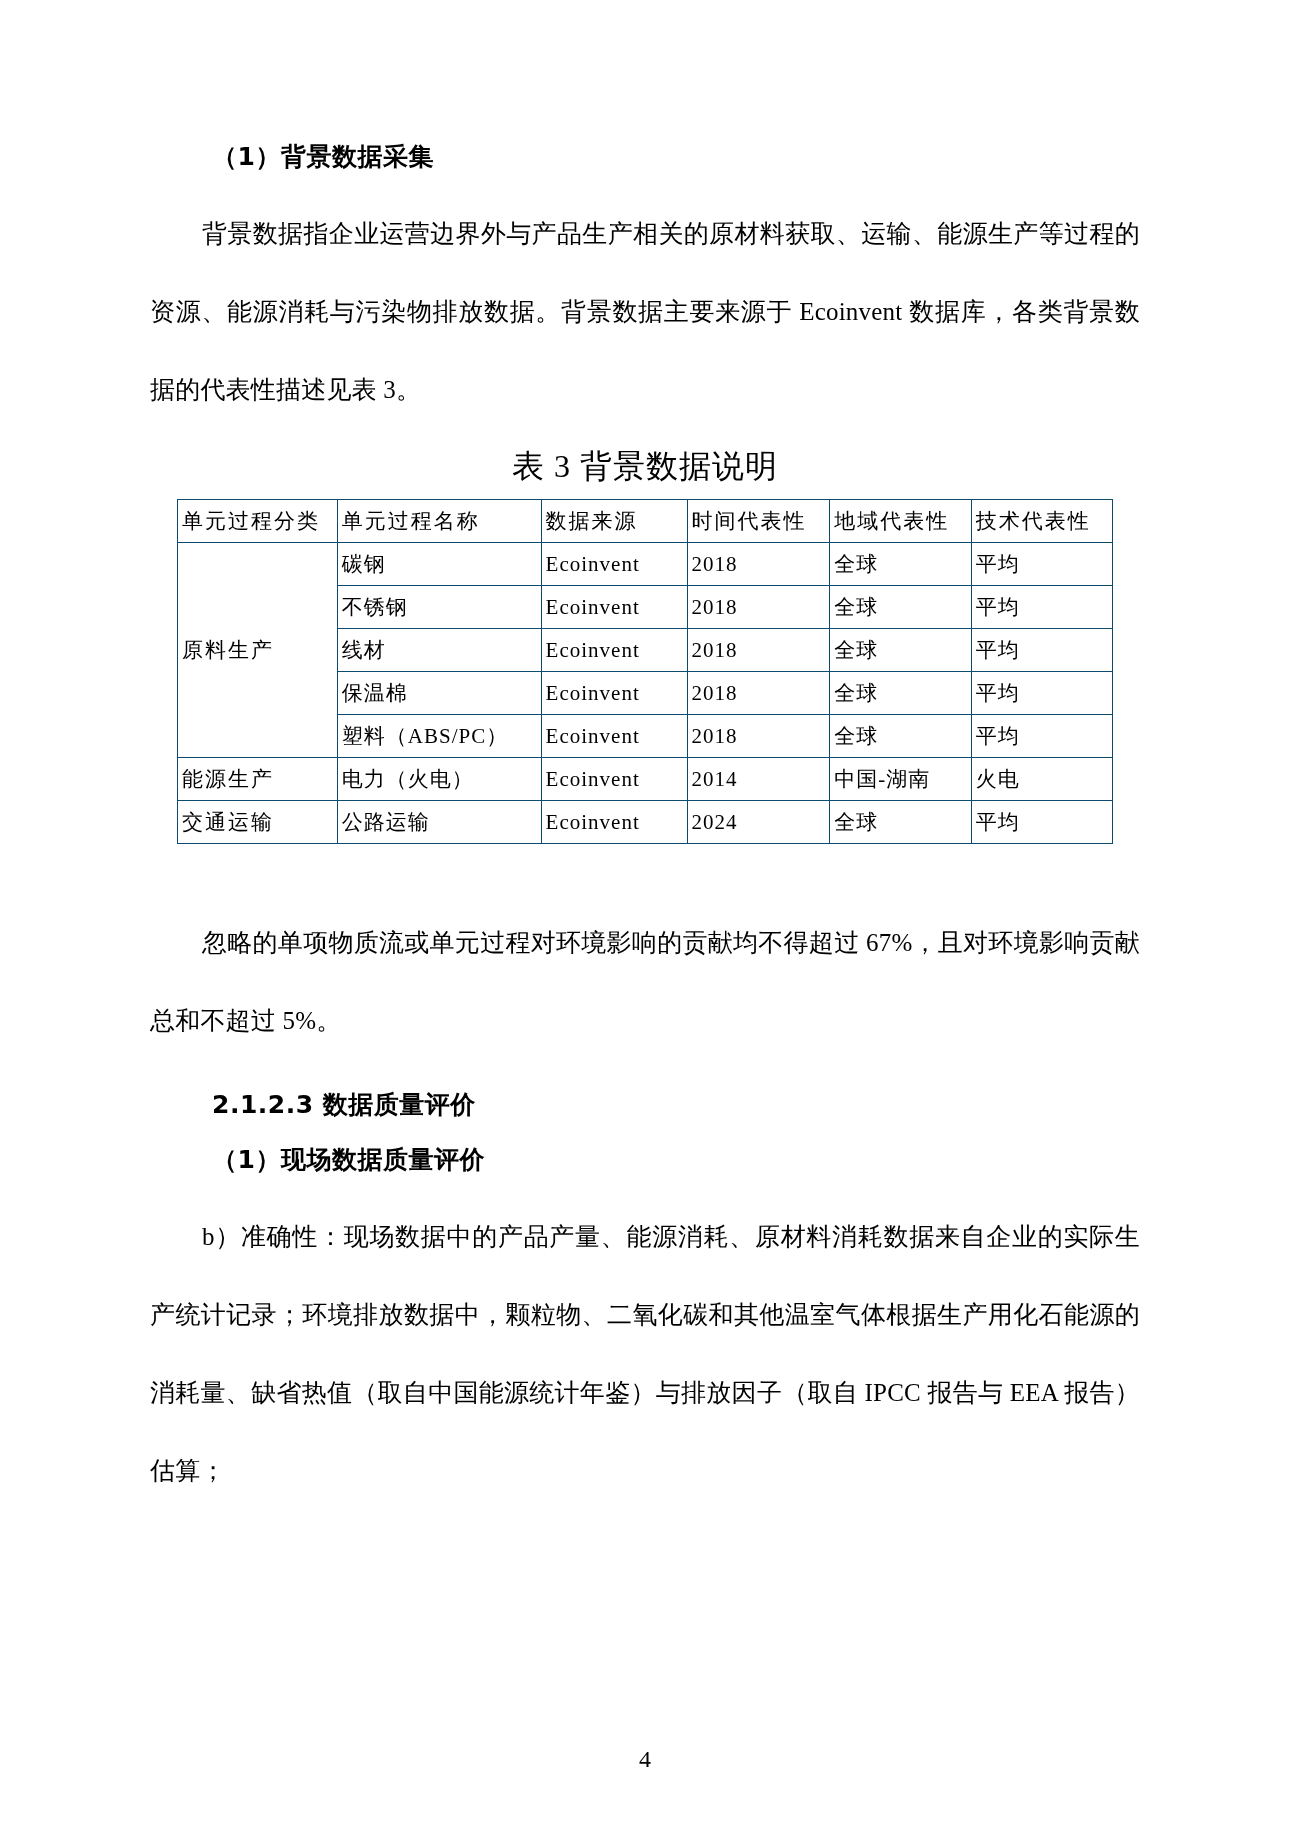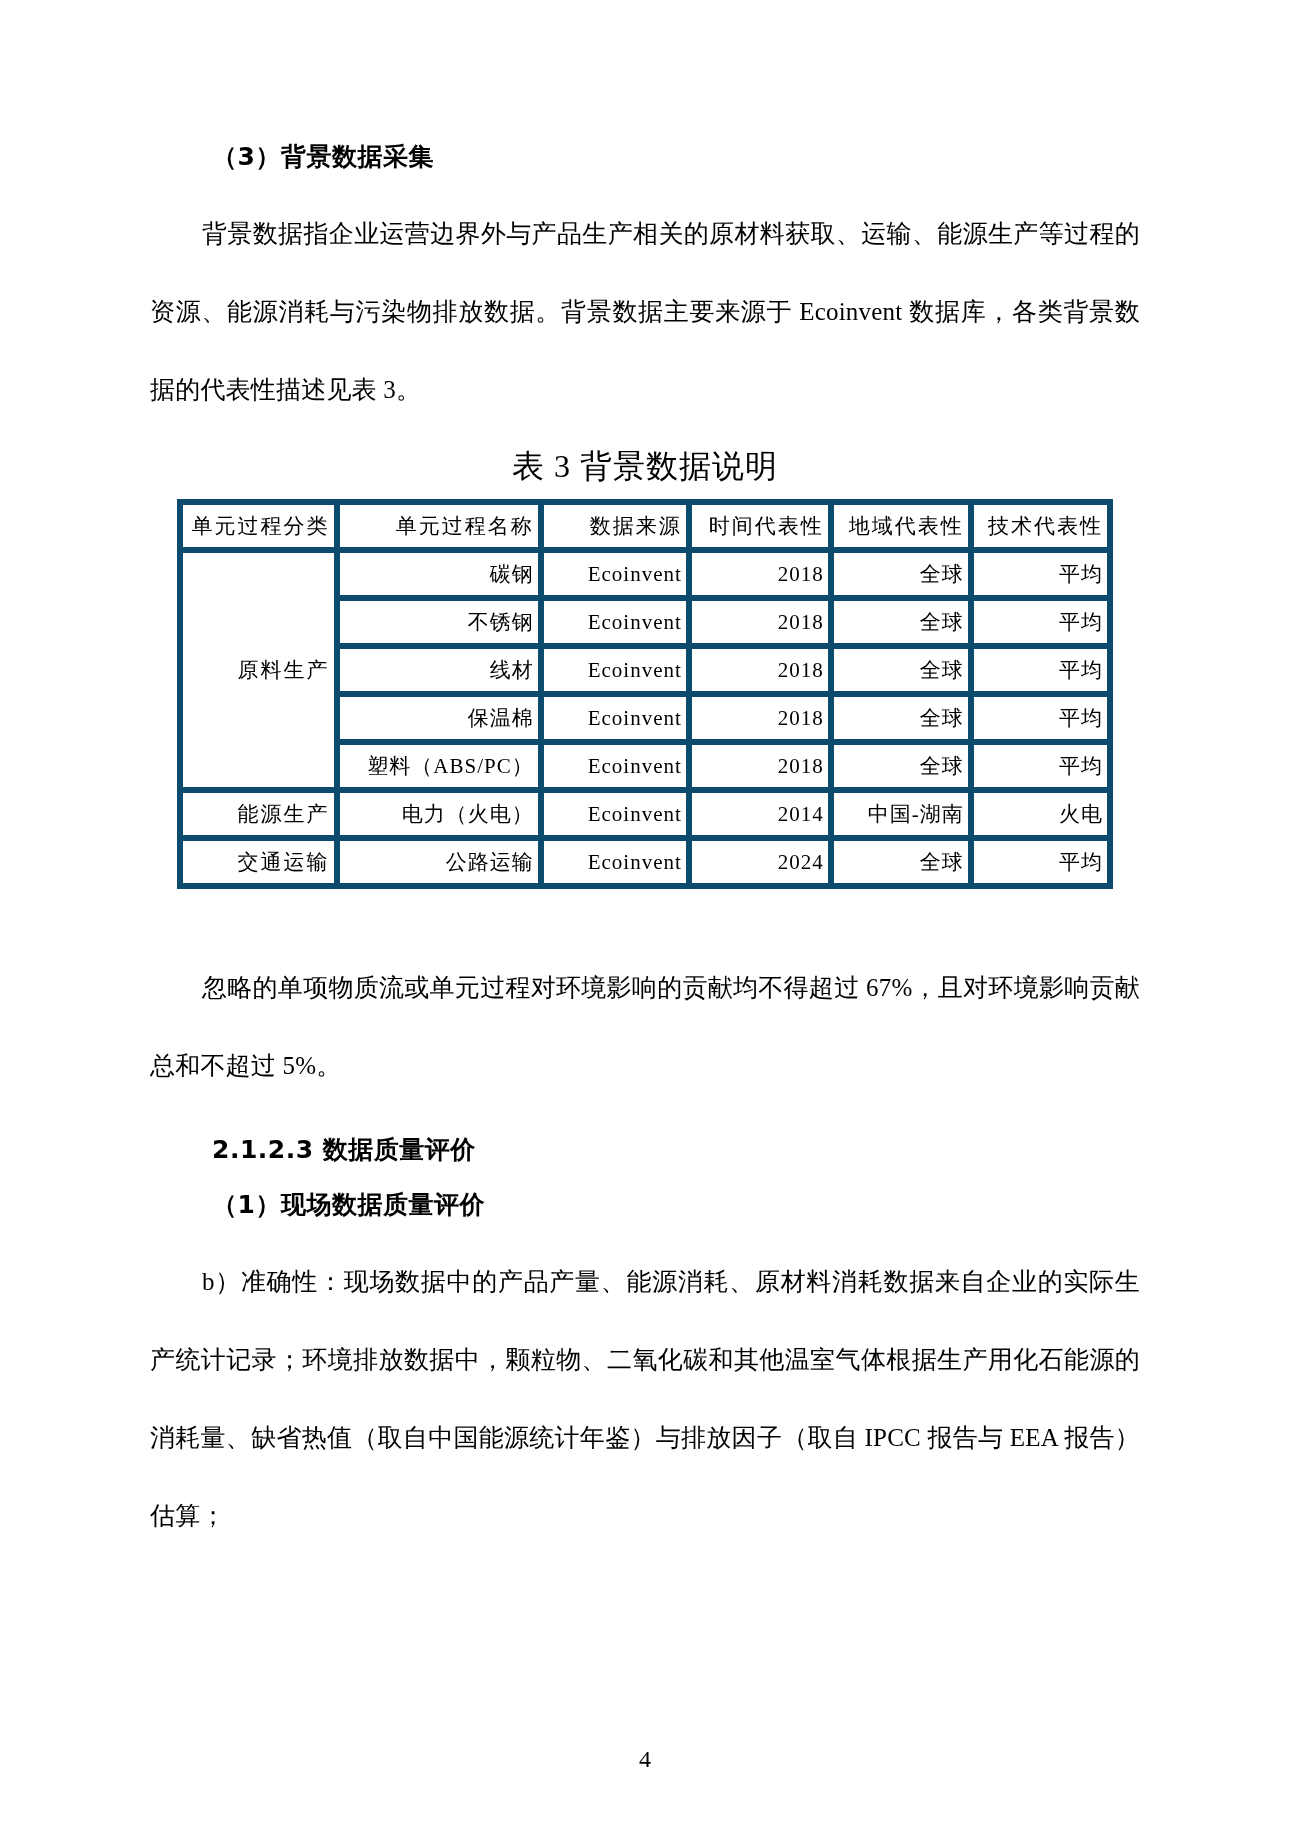--- a/index.html
+++ b/index.html
@@ -43,22 +43,22 @@
     margin: 16px 0 10px 0;
     letter-spacing: 1px;
   }
   table.data-table {
     border-collapse: collapse;
     width: 936px;
     margin: 0 auto;
     font-size: 21px;
   }
   table.data-table td {
-    border: 6px solid #0c4a6e;
-    text-align: right;
+    border: 1px solid #0c4a6e;
+    text-align: left;
     vertical-align: middle;
     padding: 6px 4px;
     letter-spacing: 1px;
     height: 30px;
   }
   table.data-table td.head {
     letter-spacing: 2px;
   }
   table.data-table td.cat {
     letter-spacing: 2px;
@@ -81,21 +81,21 @@
   }
   .latin {
     font-family: "Liberation Serif", serif;
   }
 </style>
 </head>
 <body>
 
 <div class="page">
 
-  <h2 class="heading">（3）背景数据采集</h2>
+  <h2 class="heading">（1）背景数据采集</h2>
 
   <p class="body-text">背景数据指企业运营边界外与产品生产相关的原材料获取、运输、能源生产等过程的资源、能源消耗与污染物排放数据。背景数据主要来源于 Ecoinvent 数据库，各类背景数据的代表性描述见表 3。</p>
 
   <div class="table-caption">表 3  背景数据说明</div>
 
   <table class="data-table">
     <tbody>
       <tr>
         <td class="head col1">单元过程分类</td>
         <td class="head col2">单元过程名称</td>

